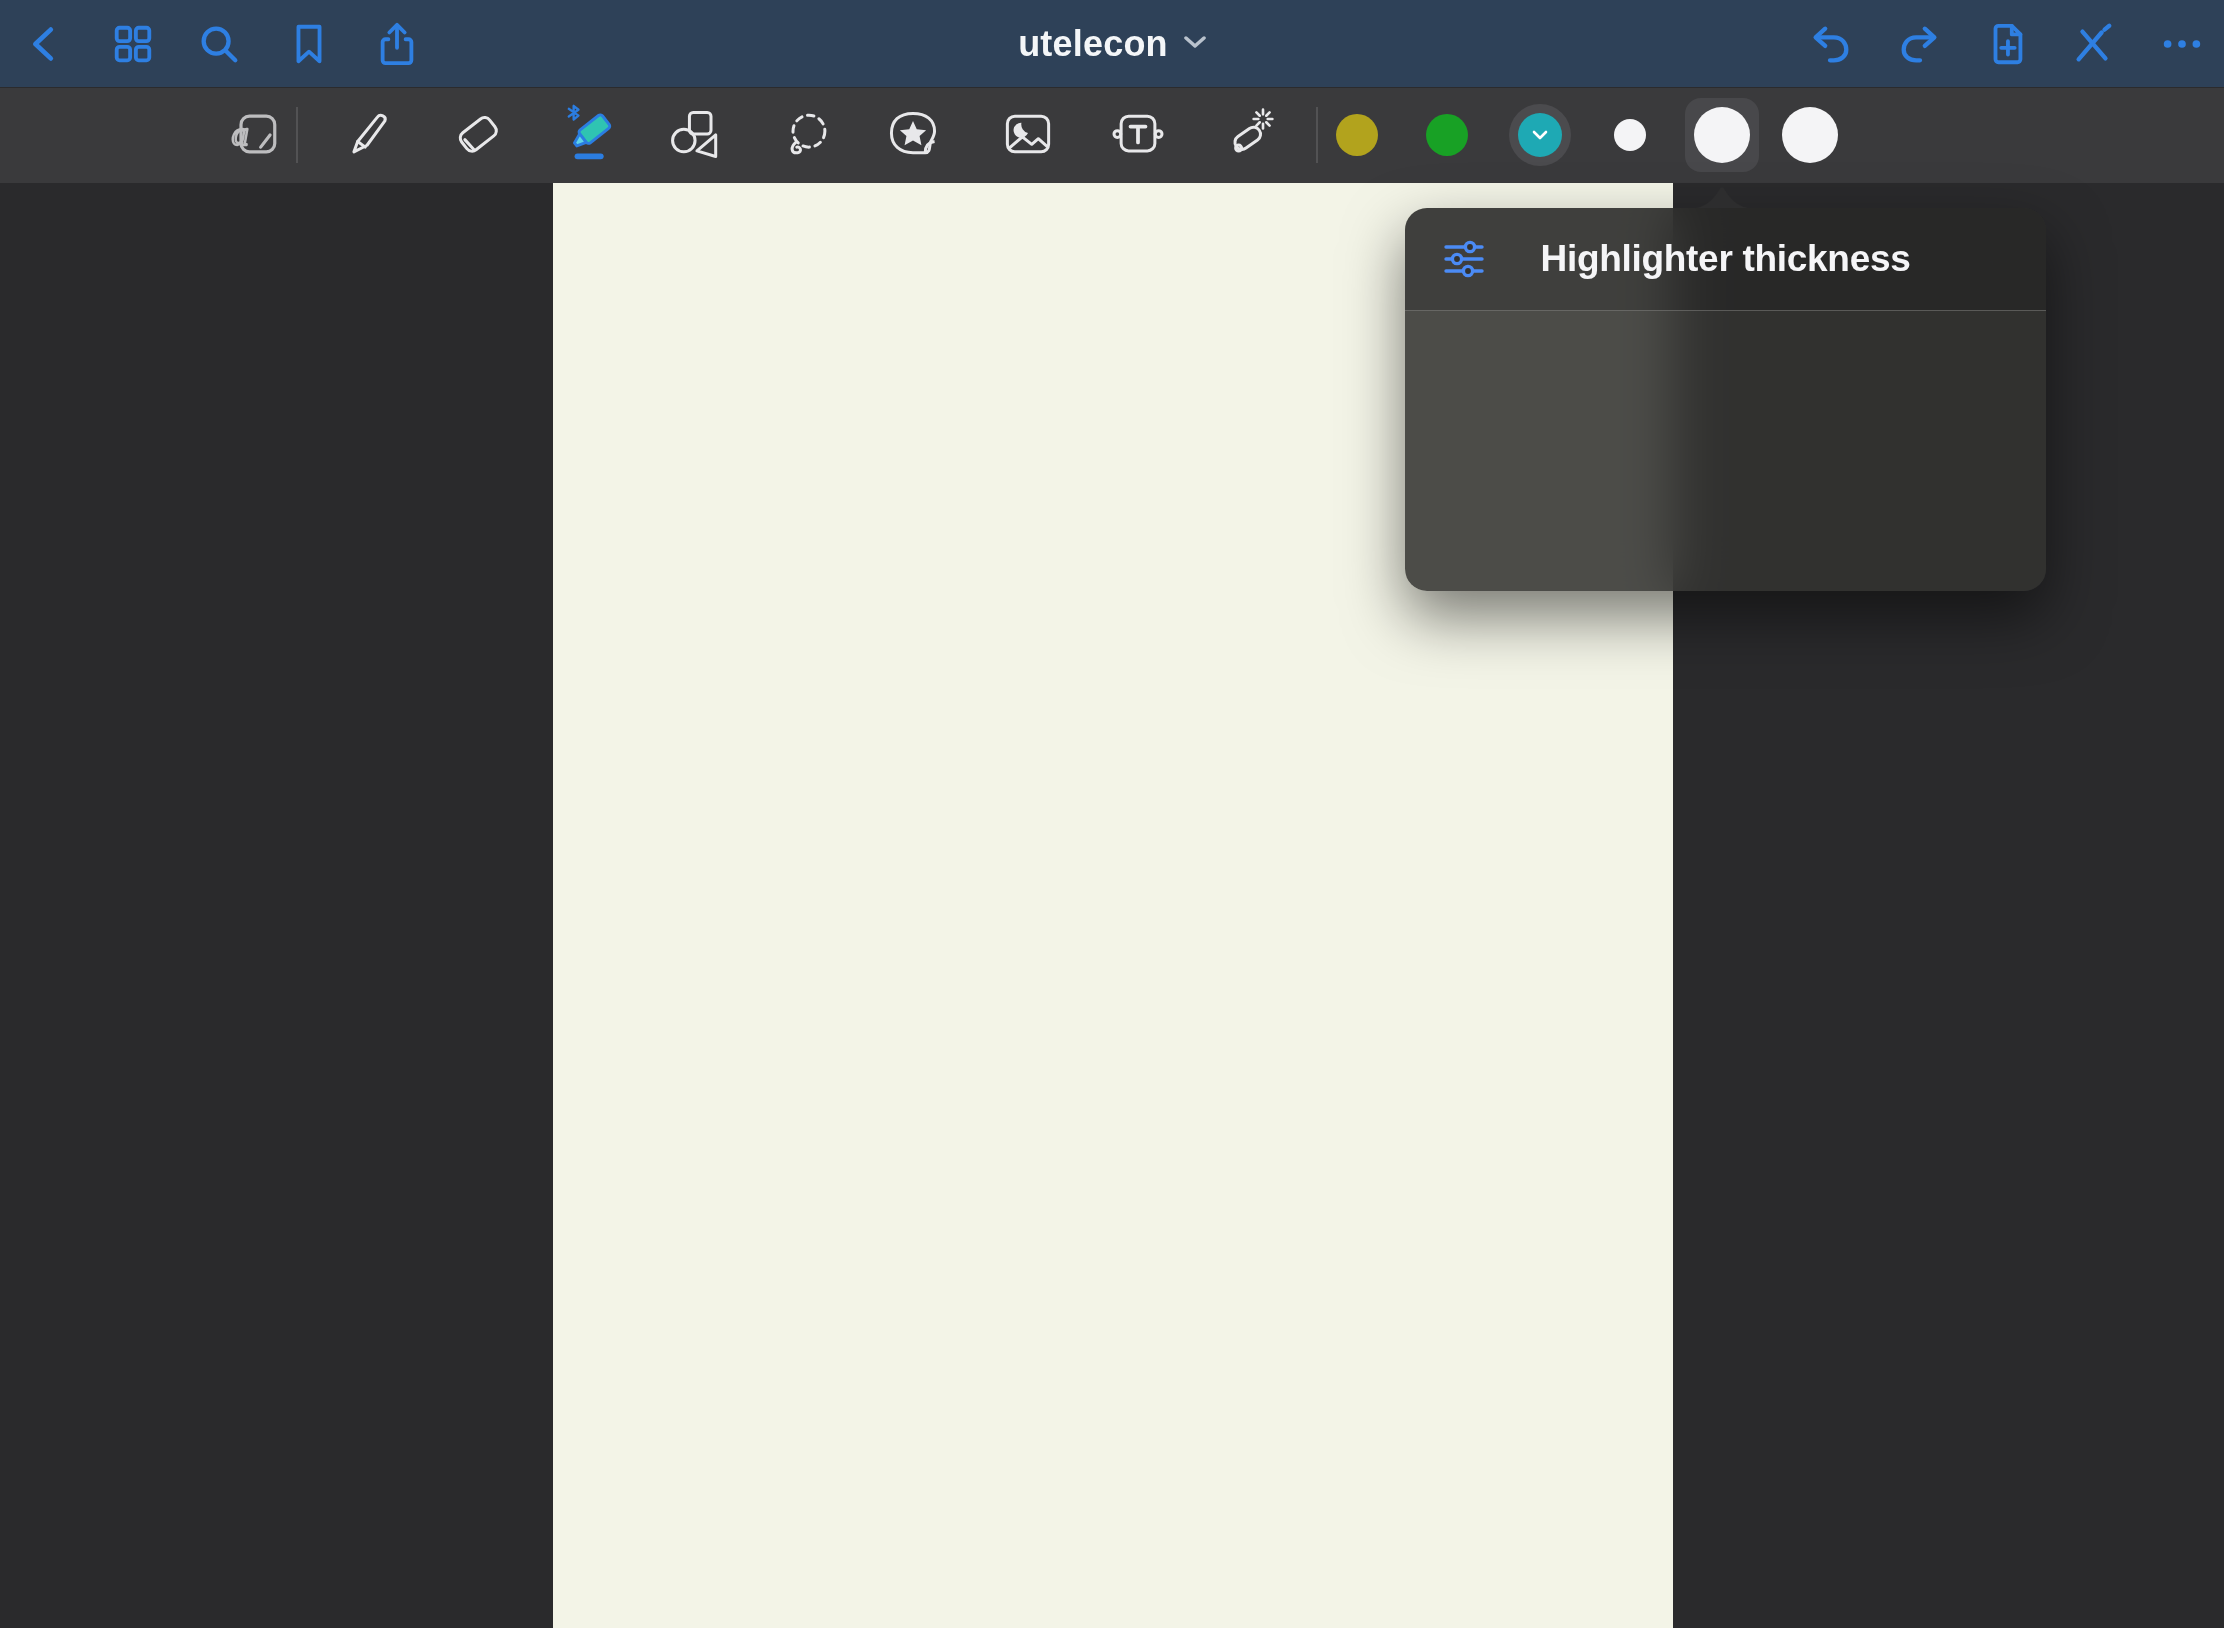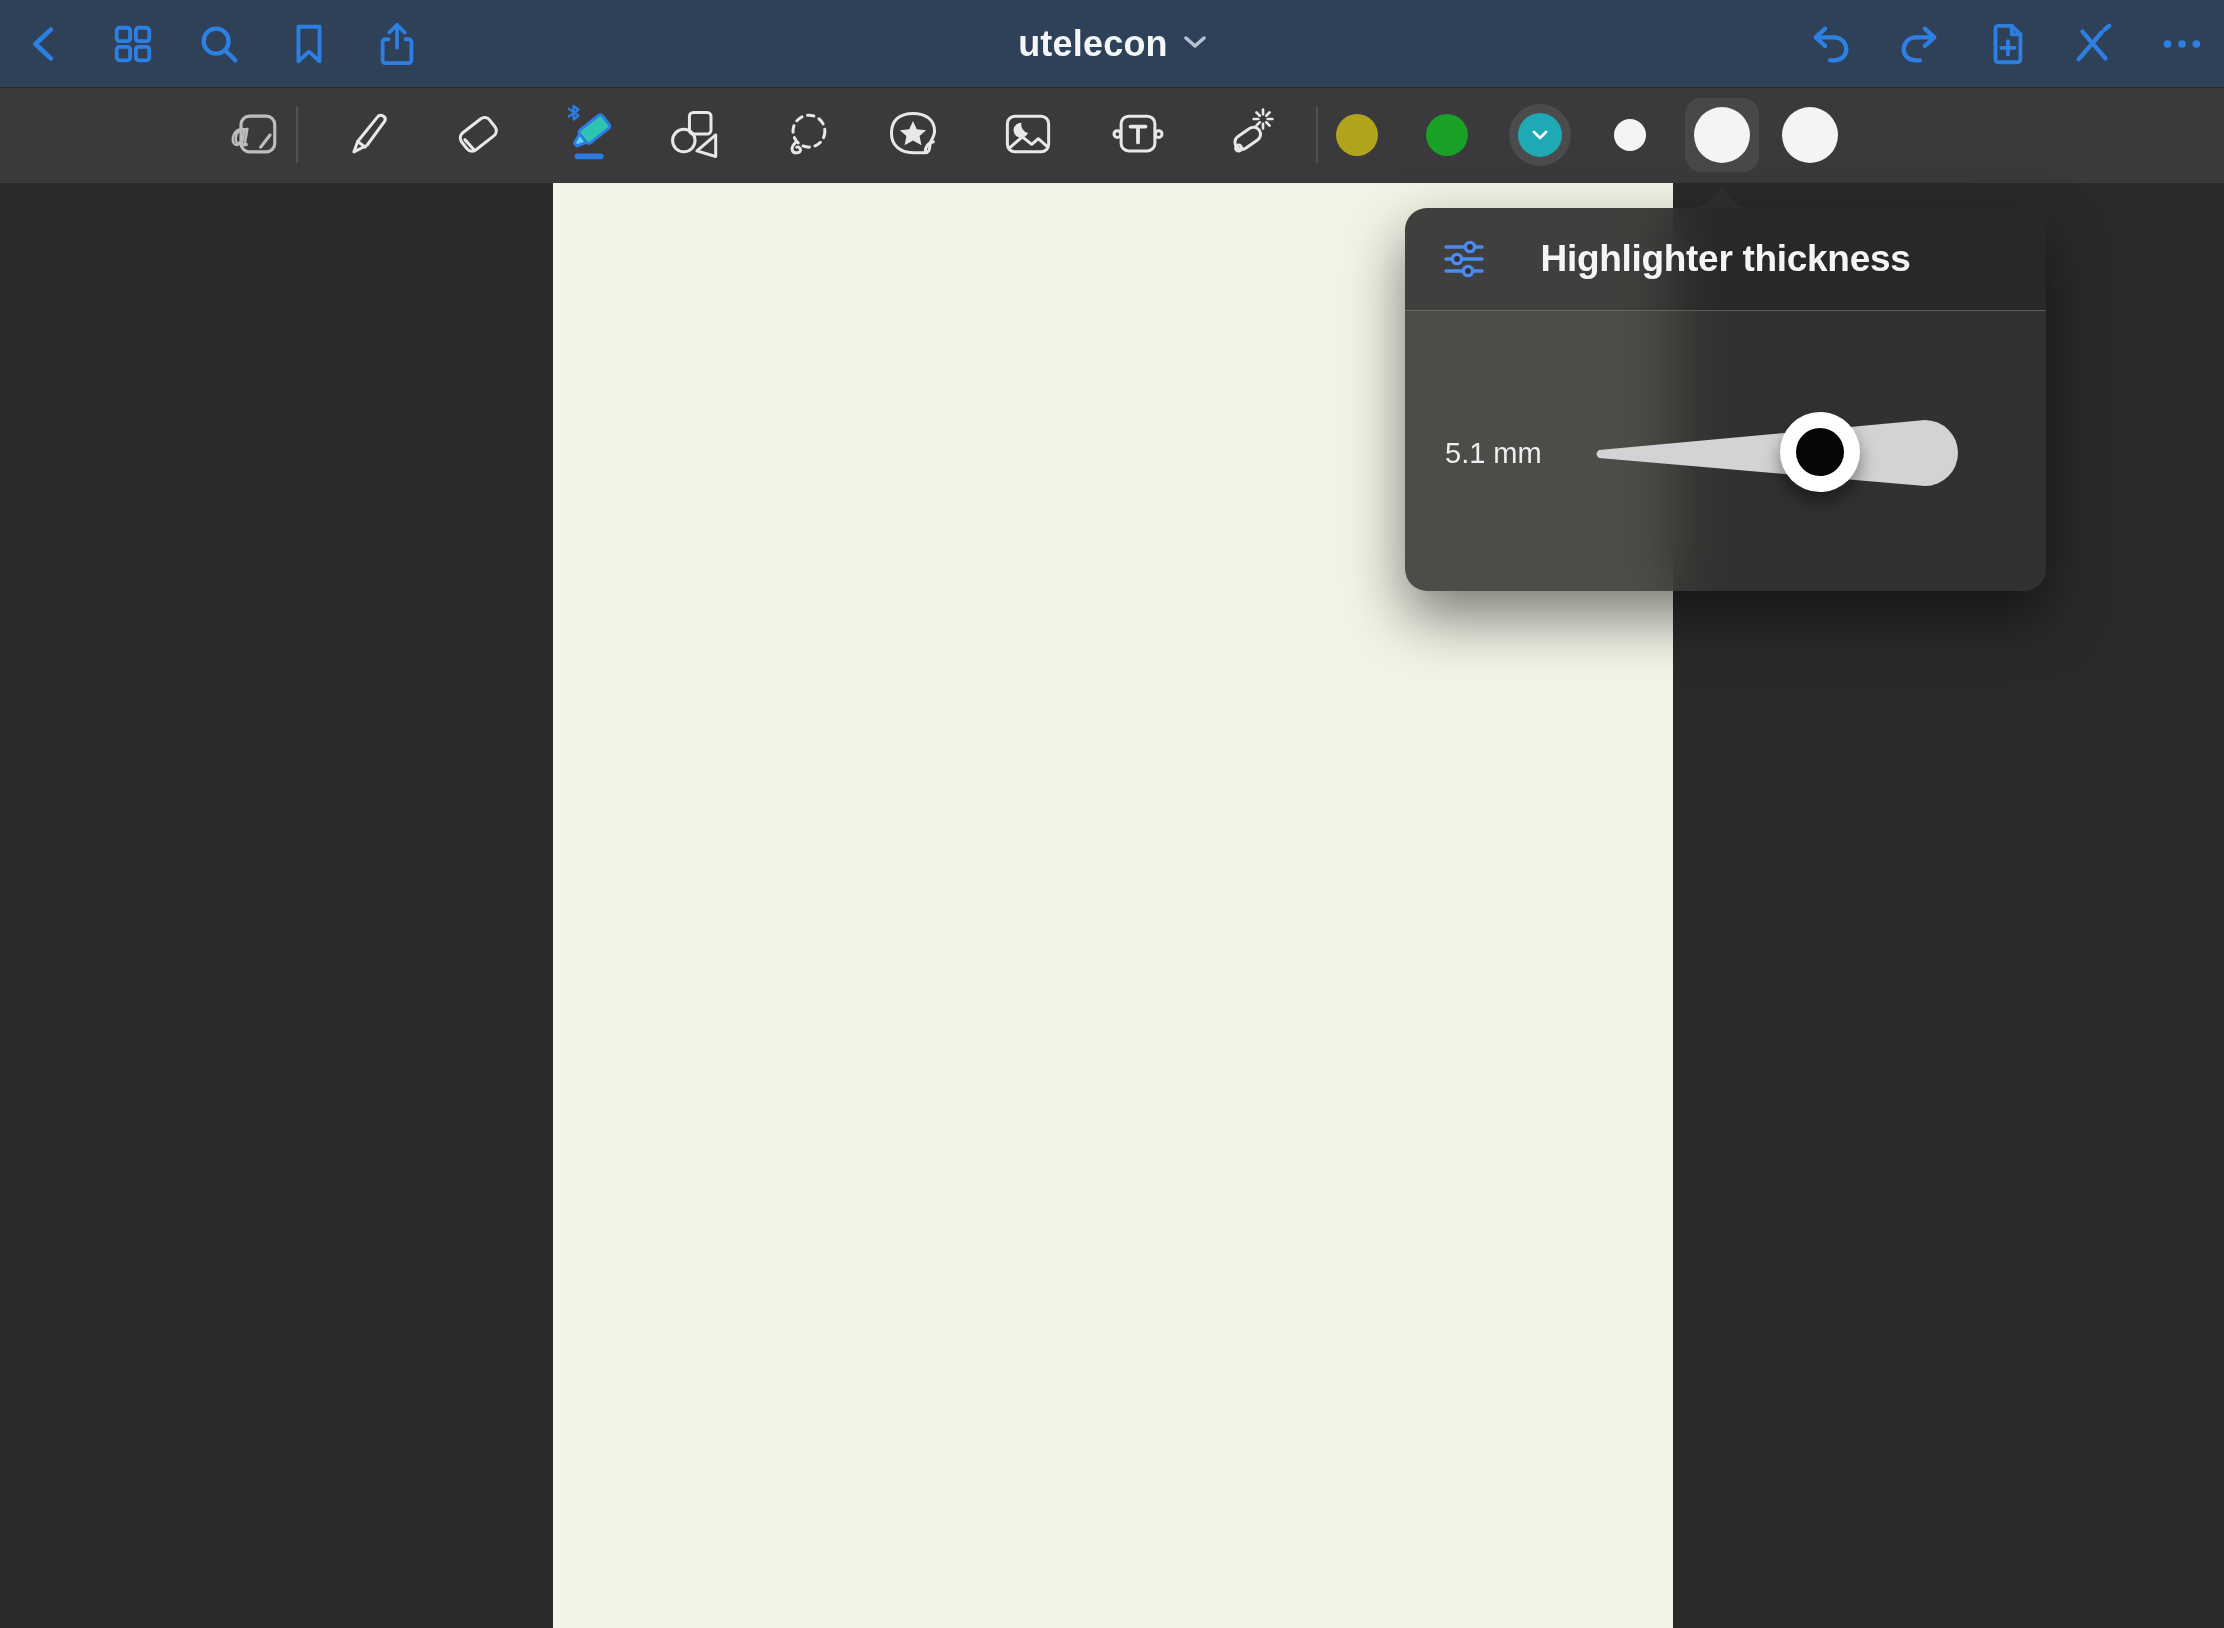--- a/index.html
+++ b/index.html
@@ -285,25 +285,16 @@
         <span class="popup-header-icon">
           <svg width="42" height="40" viewBox="0 0 42 40" fill="none" stroke="currentColor" stroke-width="3.4" stroke-linecap="round">
             <path d="M3 8 H39 M3 20 H39 M3 32 H39"></path>
             <circle cx="27" cy="8" r="4.6" fill="#323230"></circle>
             <circle cx="14" cy="20" r="4.6" fill="#323230"></circle>
             <circle cx="25" cy="32" r="4.6" fill="#323230"></circle>
           </svg>
         </span>
         <div class="popup-title">Highlighter thickness</div>
       </div>
-      <div class="slider-row">
-        <span class="slider-value">5.1 mm</span>
-        <svg class="wedge" width="400" height="90" viewBox="0 0 400 90">
-          <path d="M4 41 L330 11 A 33 33 0 0 1 330 77 L4 49 Q -1 45 4 41 Z" fill="#d3d3d5"></path>
-        </svg>
-        <div class="knob">
-          <div class="knob-inner"></div>
-        </div>
-      </div>
     </div>
   </div>
 
 </div>
 
 </body></html>

